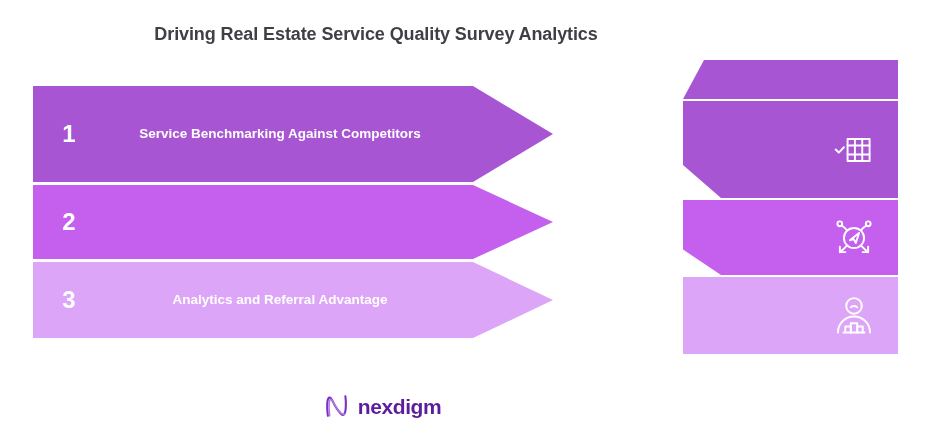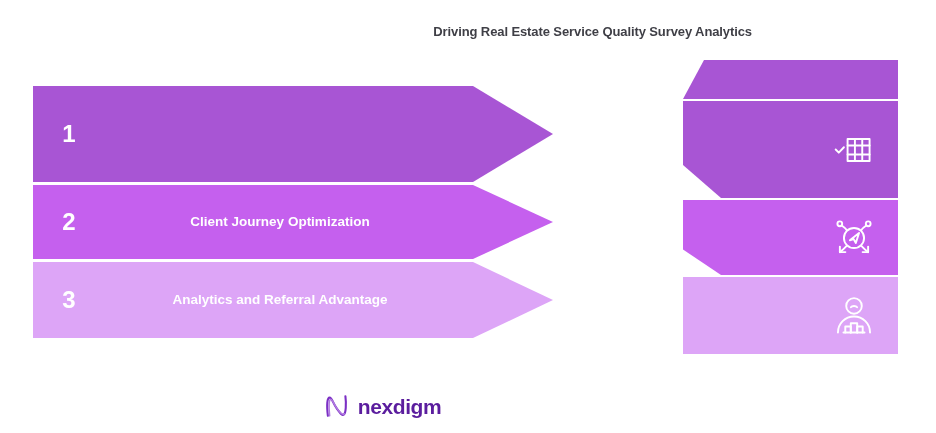--- a/index.html
+++ b/index.html
@@ -15,22 +15,22 @@
     font-family: "Liberation Sans", sans-serif;
     background: #ffffff;
   }
 
   
   .page-title {
     position: absolute;
     top: 24px;
     left: 0;
     width: 752px;
-    text-align: right;
-    font-size: 13px;
+    text-align: center;
+    font-size: 18px;
     font-weight: bold;
     color: #3f3f46;
     letter-spacing: -0.1px;
   }
 
   
   .chevron-stack {
     position: absolute;
     left: 33px;
     top: 86px;
@@ -137,25 +137,25 @@
 </style>
 </head>
 <body style="background: rgb(255, 255, 255);">
 
 <div class="page-title" style="color: rgb(63, 63, 70);">Driving Real Estate Service Quality Survey Analytics</div>
 
 <div class="chevron-stack">
 
   <div class="chevron-row r1" style="background: rgb(168, 85, 212);">
     <div class="chev-num">1</div>
+    <div class="chev-label">Service Benchmarking Against Competitors</div>
   </div>
 
   <div class="chevron-row r2" style="background: rgb(197, 96, 238);">
     <div class="chev-num">2</div>
-    <div class="chev-label">Client Journey Optimization</div>
   </div>
 
   <div class="chevron-row r3" style="background: rgb(221, 165, 247);">
     <div class="chev-num">3</div>
     <div class="chev-label">Analytics and Referral Advantage</div>
   </div>
 
 </div>
 
 <div class="band-stack">

